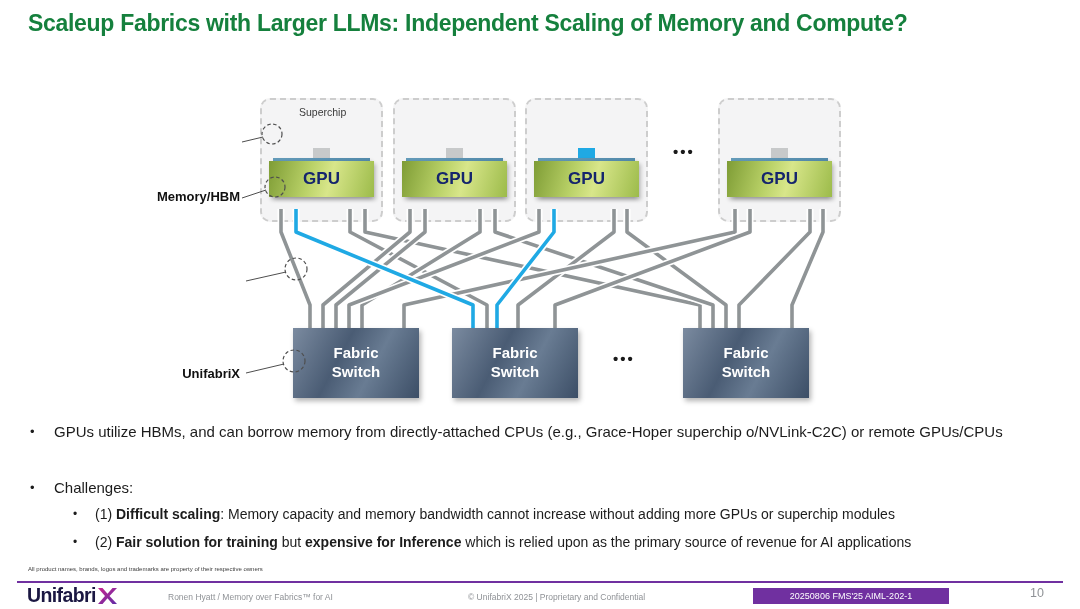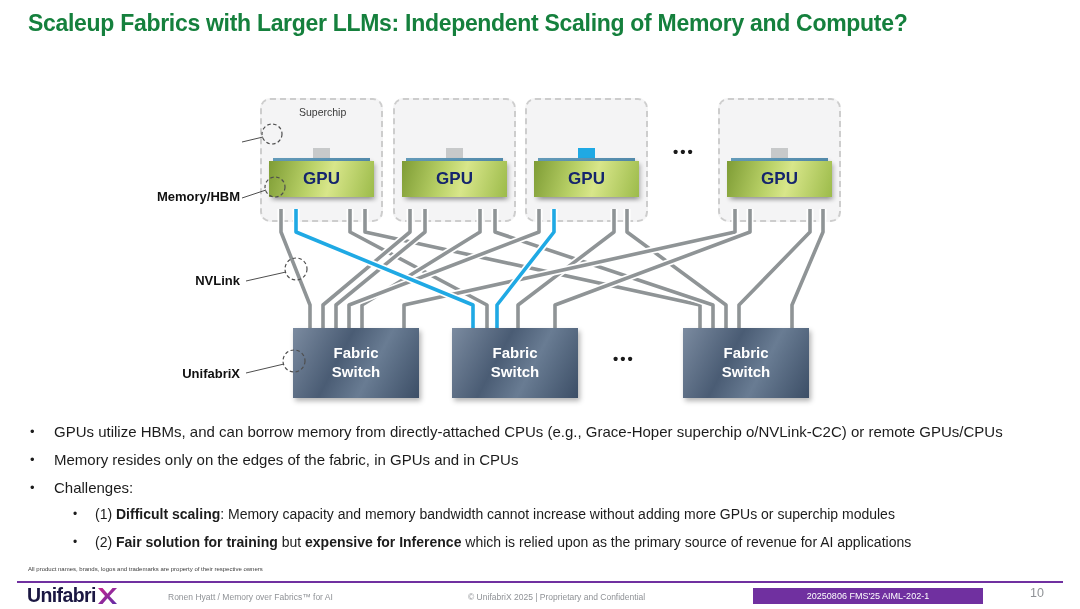--- a/index.html
+++ b/index.html
@@ -48,21 +48,21 @@
   .bd{font-weight:bold;}
 
   
   .disclaimer{position:absolute;left:28px;top:566px;font-size:6px;color:#3d3d3d;z-index:4;}
   .footline{position:absolute;left:17px;top:581px;width:1046px;height:2px;
             background:var(--accent-purple,#7030a0);z-index:4;}
   .logo{position:absolute;left:27px;top:584px;display:flex;align-items:center;z-index:4;text-align:right;}
   .logo-text{font-size:19.5px;font-weight:bold;color:var(--logo-navy,#1b1742);letter-spacing:-0.6px;}
   .credit{position:absolute;left:168px;top:592px;font-size:8.5px;color:#8f9296;z-index:4;}
   .copyright{position:absolute;left:468px;top:592px;font-size:8.5px;color:#8f9296;z-index:4;}
-  .badge{position:absolute;left:753px;top:588px;width:230px;height:16px;z-index:4;
+  .badge{position:absolute;left:753px;top:588px;width:196px;height:16px;z-index:4;
          background:var(--accent-purple,#7030a0);color:#fff;font-size:9px;
          display:flex;align-items:center;justify-content:center;}
   .pagenum{position:absolute;left:1030px;top:586px;font-size:12.5px;color:#8f9296;z-index:4;}
 </style>
 </head>
 <body>
 
 <div class="slide">
 
   <div class="title">Scaleup Fabrics with Larger LLMs: Independent Scaling of Memory and Compute?</div>
@@ -137,28 +137,24 @@
     <circle class="anno-circle" cx="272" cy="134" r="10"></circle>
     <line class="anno-line" x1="242" y1="198" x2="266" y2="190"></line>
     <circle class="anno-circle" cx="275" cy="187" r="10"></circle>
     <line class="anno-line" x1="246" y1="281" x2="286" y2="272"></line>
     <circle class="anno-circle" cx="296" cy="269" r="11"></circle>
     <line class="anno-line" x1="246" y1="373" x2="284" y2="364"></line>
     <circle class="anno-circle" cx="294" cy="361" r="11"></circle>
   </svg>
 
   <div class="side-label" style="top:189px">Memory/HBM</div>
-  <div class="side-label" style="top:273px">NVLink</div>
   <div class="side-label" style="top:366px">UnifabriX</div>
 
   <div class="row" style="left:54px;top:423px">
     <span>GPUs utilize HBMs, and can borrow memory from directly-attached CPUs (e.g., Grace-Hoper superchip o/NVLink-C2C) or remote GPUs/CPUs</span>
-  </div>
-  <div class="row" style="left:54px;top:451px">
-    <span>Memory resides only on the edges of the fabric, in GPUs and in CPUs</span>
   </div>
   <div class="row" style="left:54px;top:479px">
     <span>Challenges:</span>
   </div>
   <div class="row sub" style="left:95px;top:506px">
     <span><span>(1) </span><span class="bd">Difficult scaling</span><span>: Memory capacity and memory bandwidth cannot increase without adding more GPUs or superchip modules</span></span>
   </div>
   <div class="row sub" style="left:95px;top:534px">
     <span><span>(2) </span><span class="bd">Fair solution for training</span><span> but </span><span class="bd">expensive for Inference</span><span> which is relied upon as the primary source of revenue for AI applications</span></span>
   </div>

